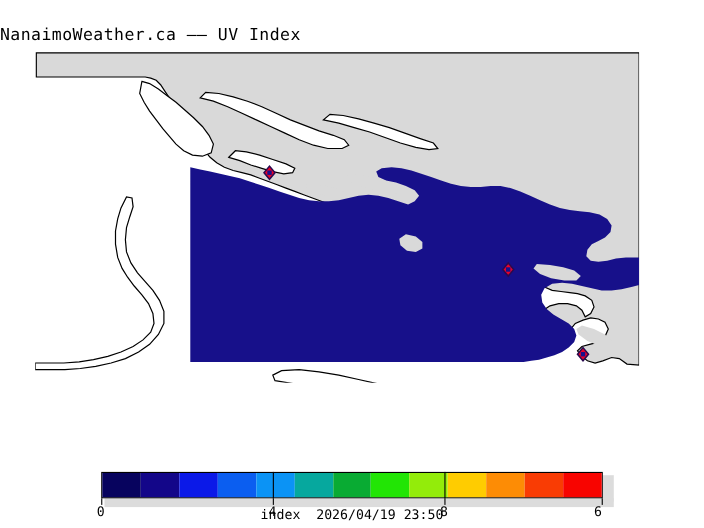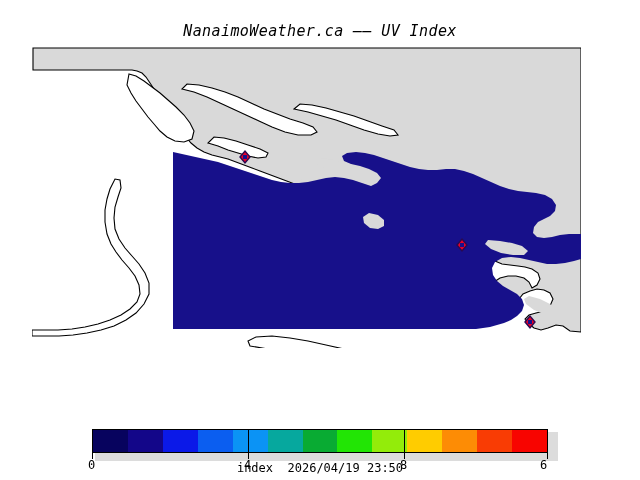--- a/index.html
+++ b/index.html
@@ -22,27 +22,26 @@
     height: 480px;
     background: #ffffff;
   }
 
   
   #title {
     position: absolute;
     left: 0;
     top: 22px;
     width: 640px;
-    text-align: center;
+    text-align: left;
     font-size: 15px;
     letter-spacing: 0.4px;
     color: #000000;
     white-space: pre;
     font-family: "DejaVu Sans Mono", "Liberation Mono", monospace;
-    font-style: italic;
   }
 
   
   #map-panel {
     position: absolute;
     left: 32px;
     top: 47px;
     width: 549px;
     height: 301px;
   }

